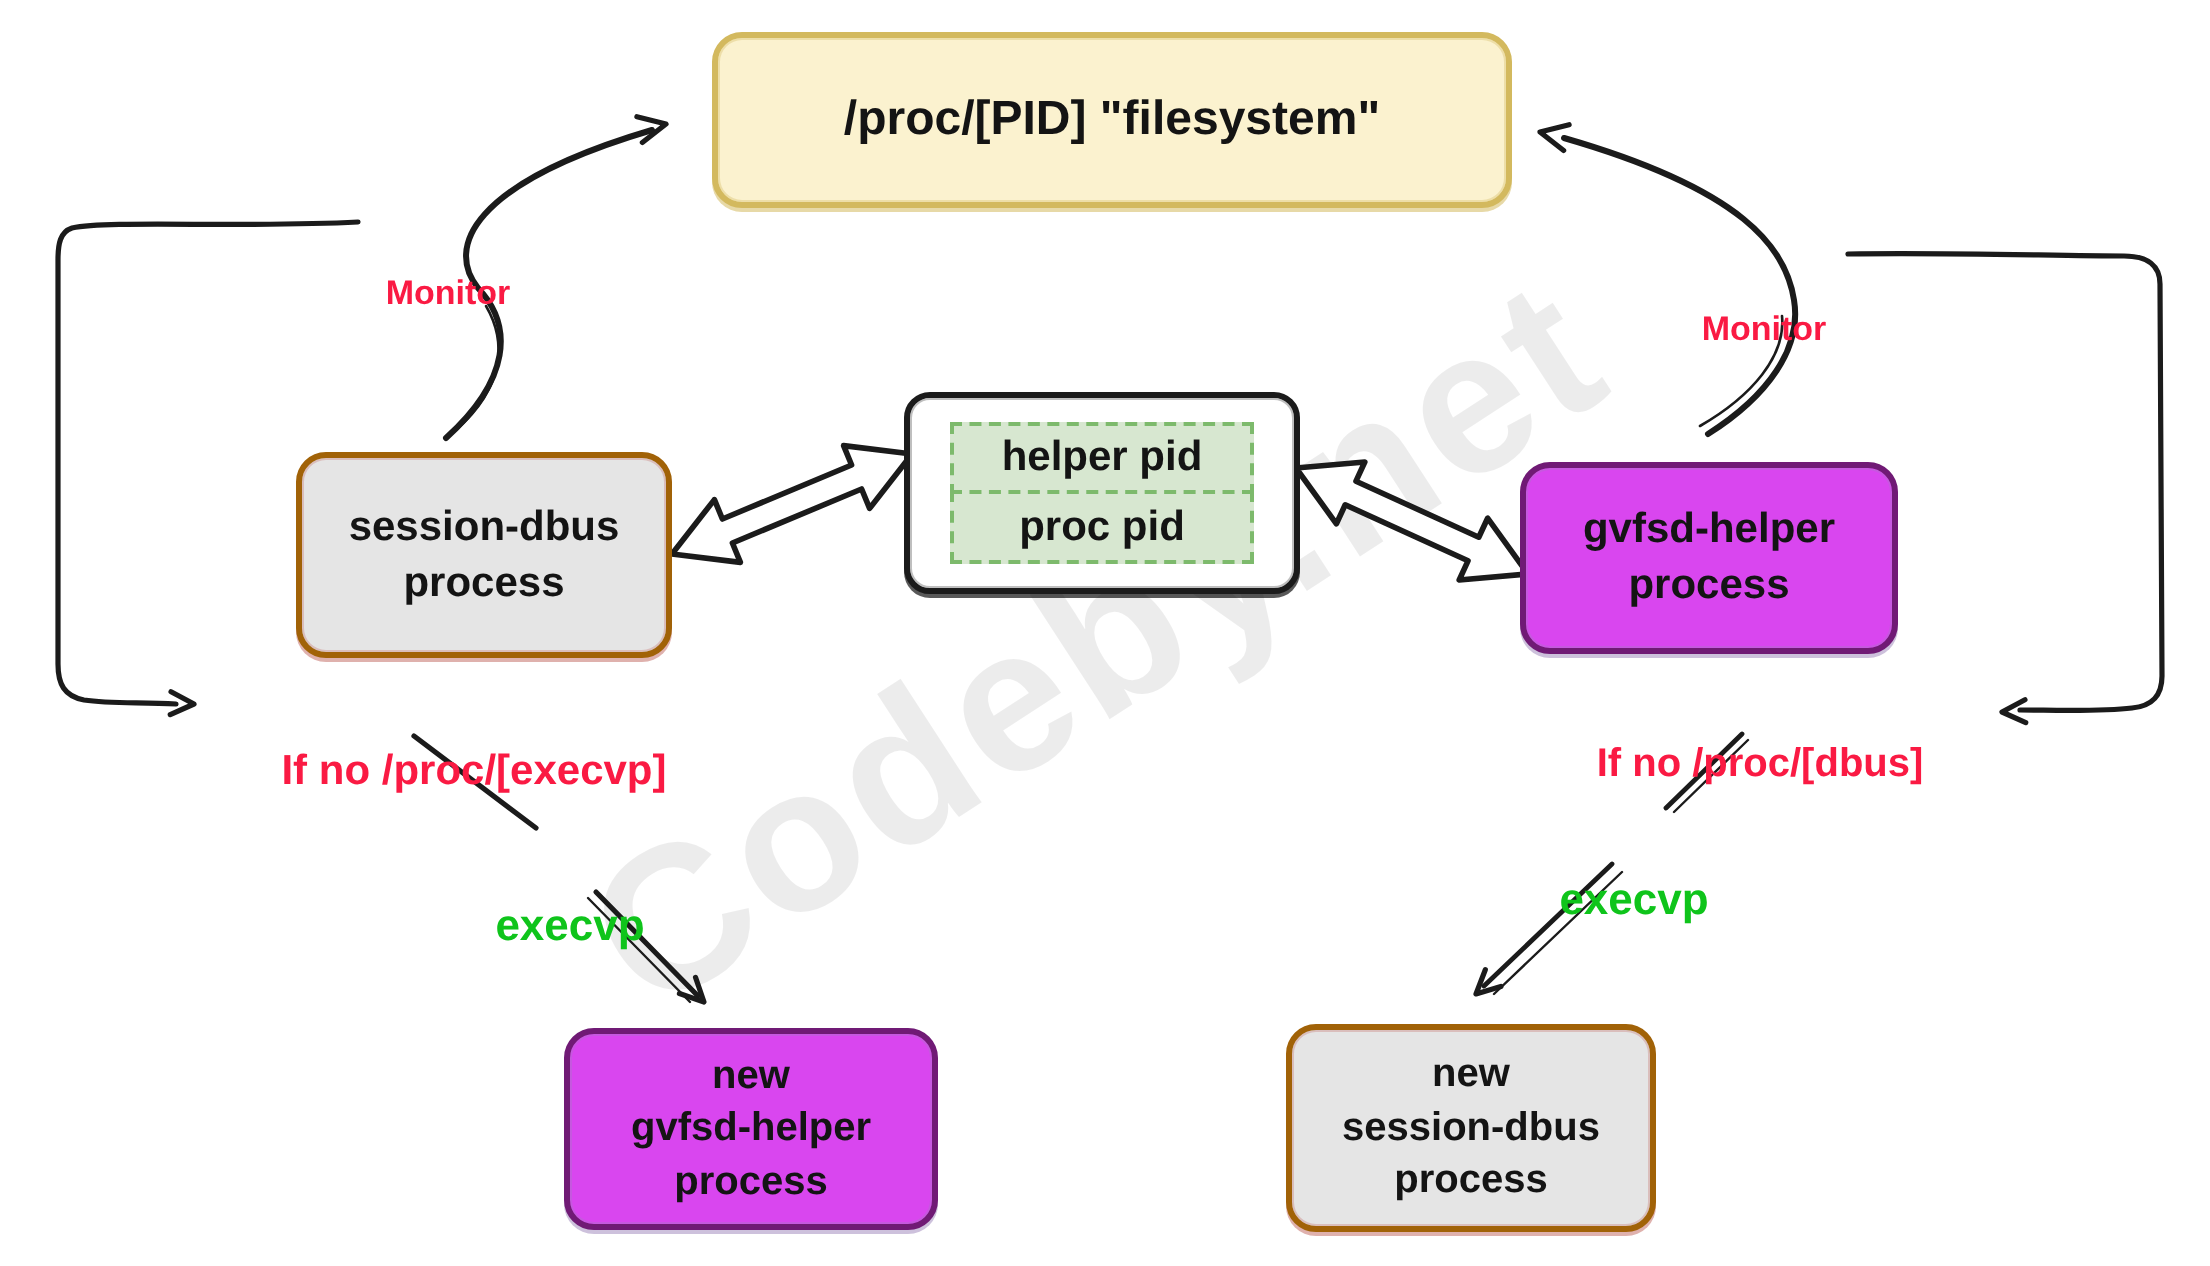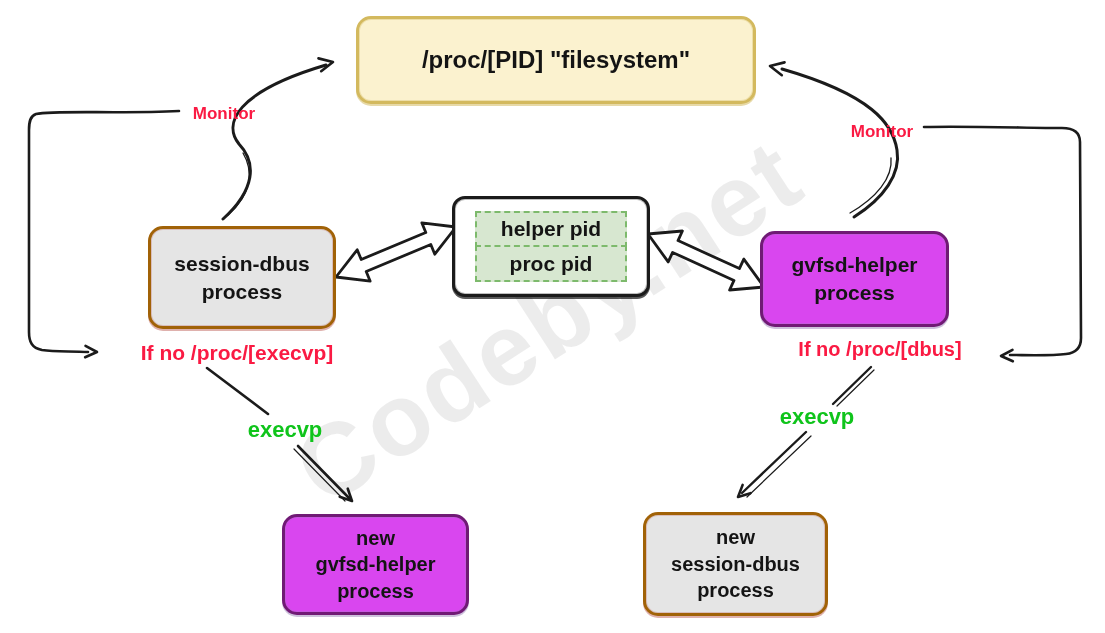--- a/index.html
+++ b/index.html
@@ -42,21 +42,21 @@
     box-shadow:0 2px 0 0 rgba(0,0,0,.65), inset 0 0 0 1px rgba(0,0,0,.25);
     z-index:3;position:absolute;display:flex;flex-direction:column;
     align-items:center;justify-content:center;
   }
   .shm-slot{
     width:148px;height:33px;display:flex;align-items:center;justify-content:center;
     background:#D7E7D0;border:2.5px dashed #7DBA6C;font-size:21px;white-space:nowrap;
   }
   .shm-slot.second{margin-top:-2.5px;}
   .caption{
-    position:absolute;z-index:3;text-align:center;white-space:nowrap;
+    position:absolute;z-index:3;text-align:center;white-space:nowrap;margin-top:33px;
   }
   .shm-caption{left:456px;top:313px;width:192px;font-size:18px;color:#1b1b1b;}
   .red-label{color:#FA1A43;}
   .green-label{color:#0FC41B;}
   .monitor-left{left:188px;top:104px;width:72px;font-size:17px;}
   .monitor-right{left:846px;top:122px;width:72px;font-size:17px;}
   .ifno-helper{left:122px;top:341px;width:230px;font-size:21px;}
   .ifno-dbus{left:776px;top:338px;width:208px;font-size:20px;}
   .execvp-left{left:240px;top:417px;width:90px;font-size:22px;}
   .execvp-right{left:772px;top:404px;width:90px;font-size:22px;}

